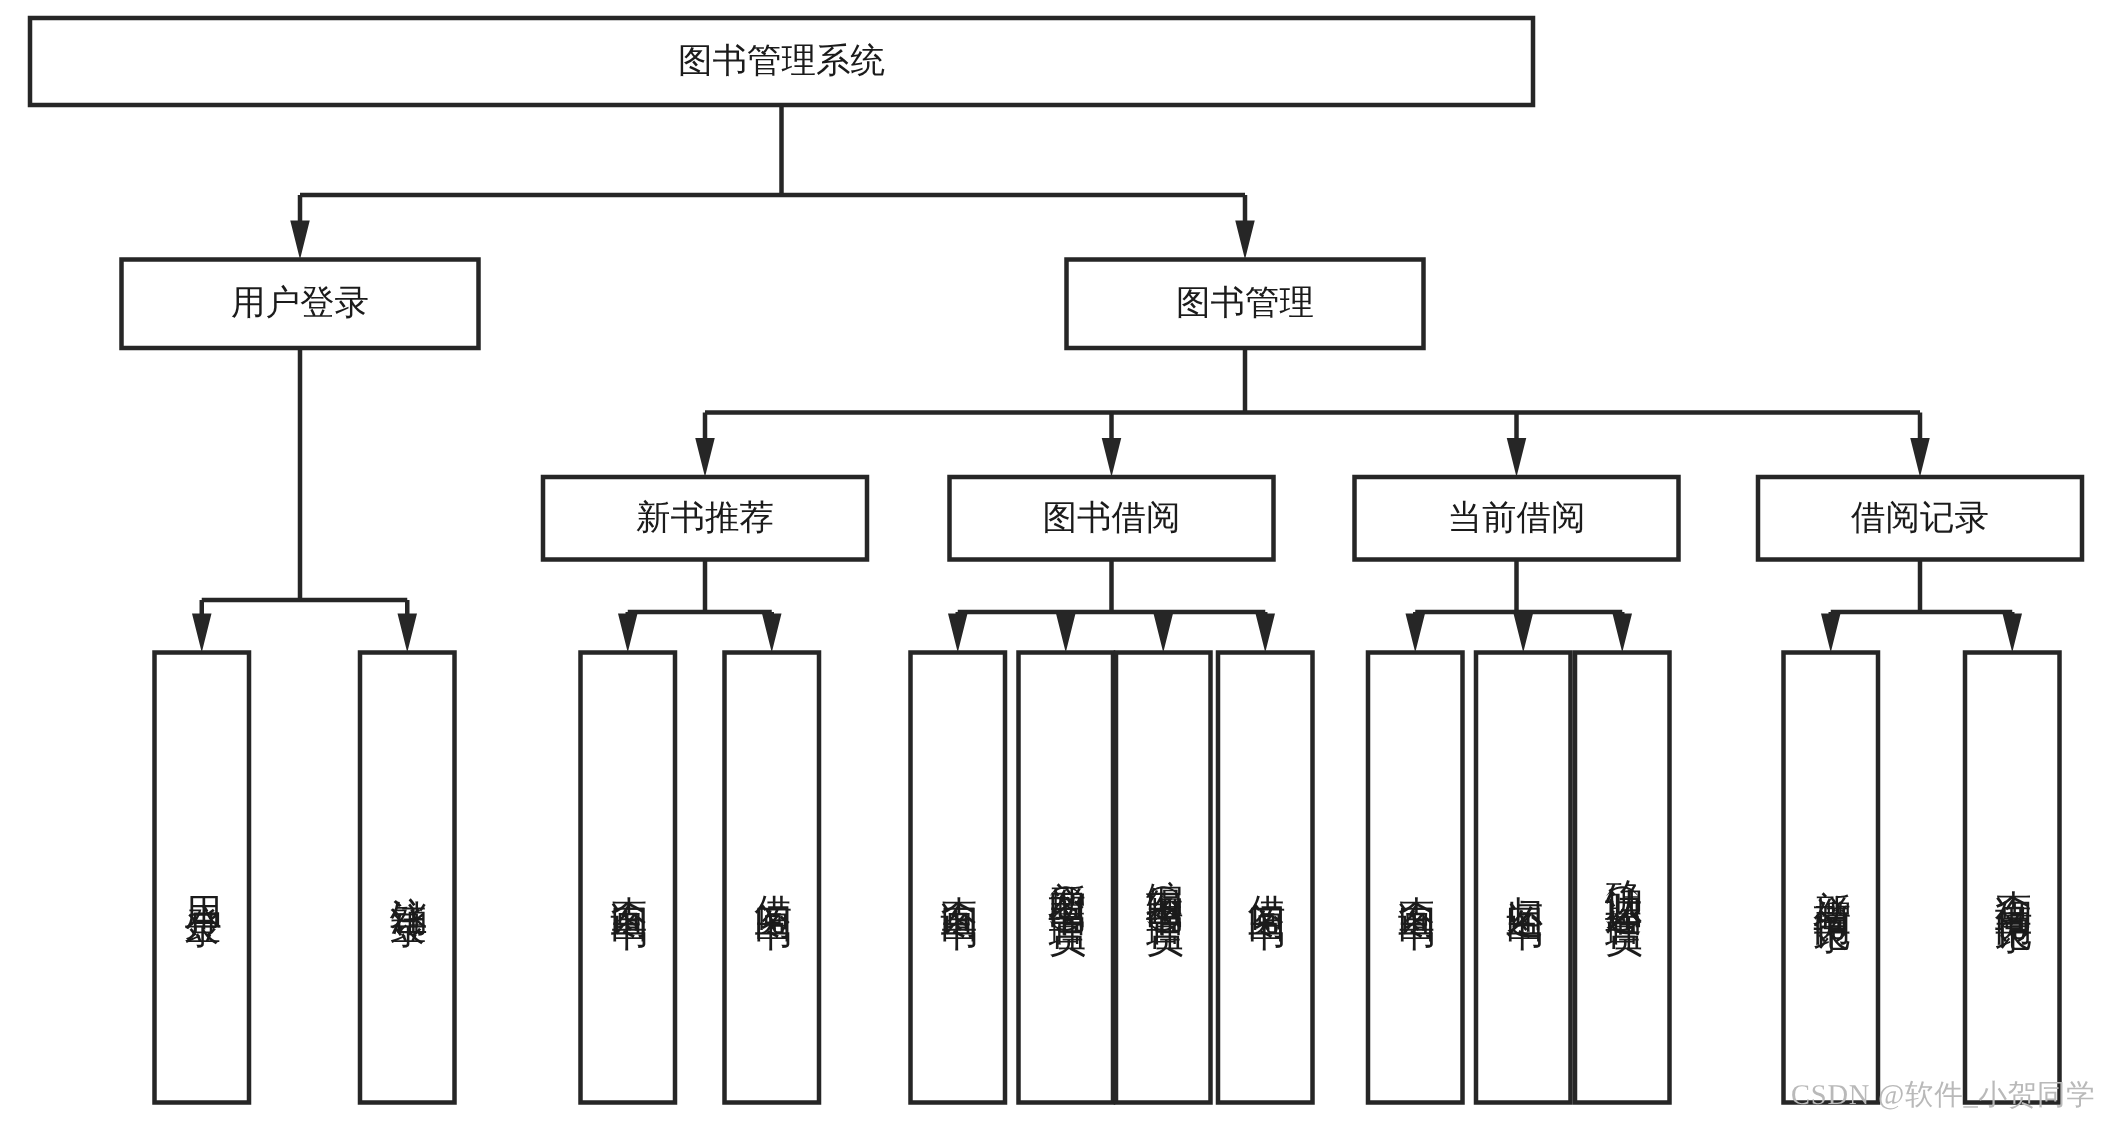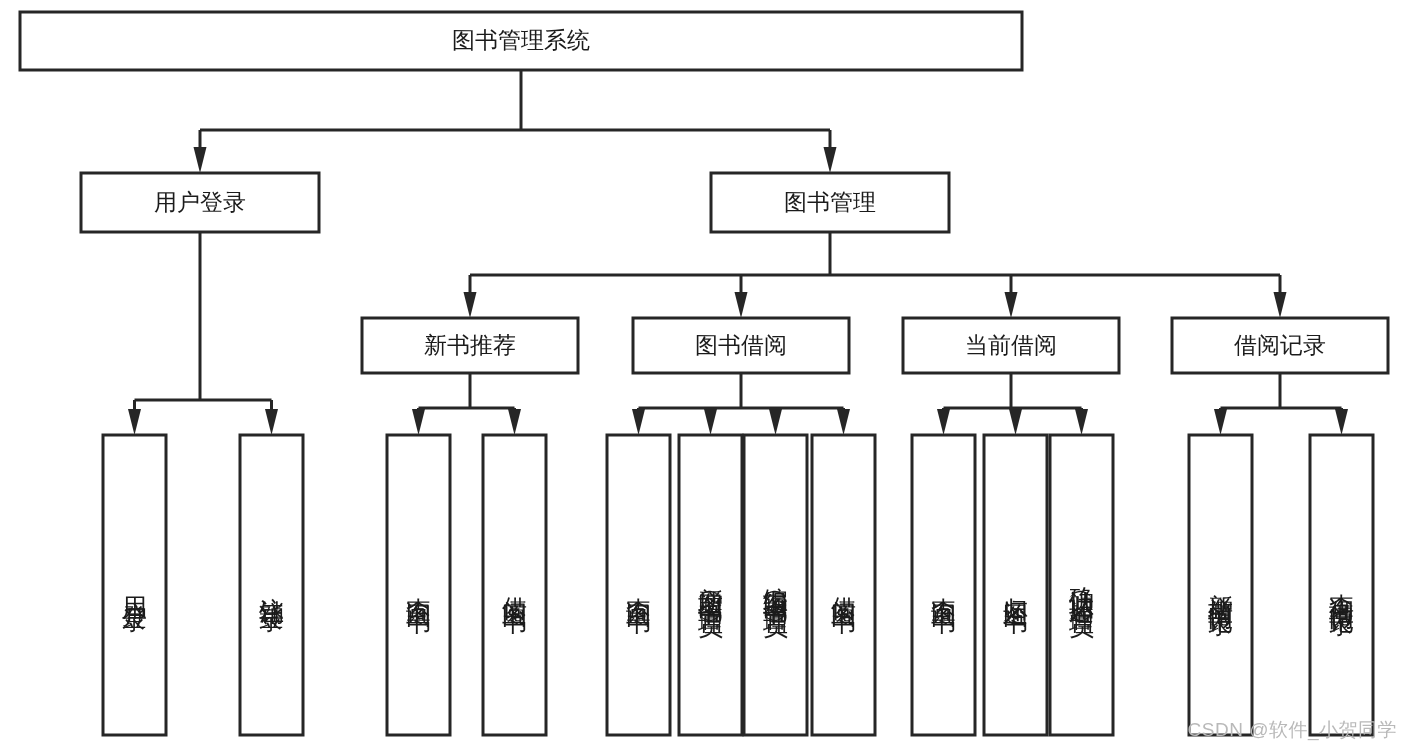--- a/index.html
+++ b/index.html
@@ -59,21 +59,21 @@
     text-align: center;
     display: flex;
     align-items: center;
     justify-content: center;
     pointer-events: none;
   }
   .watermark {
     position: absolute;
     right: 8px;
     bottom: 4px;
-    font-family: Liberation Sans, sans-serif;
+    font-family: Liberation Serif, serif;
     font-size: 19px;
     color: #b9b9b9;
     white-space: nowrap;
     letter-spacing: 0.5px;
   }
 </style>
 </head>
 <body>
 
 <div id="diagram-root">

